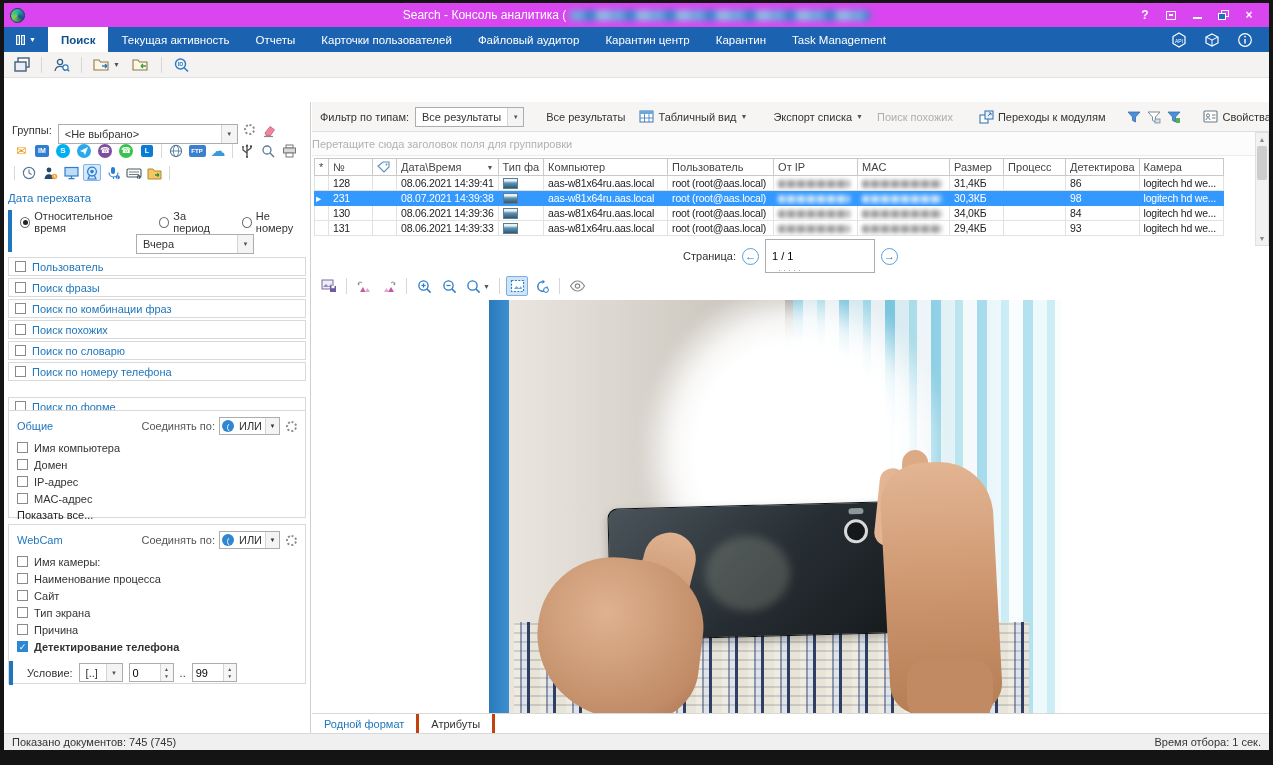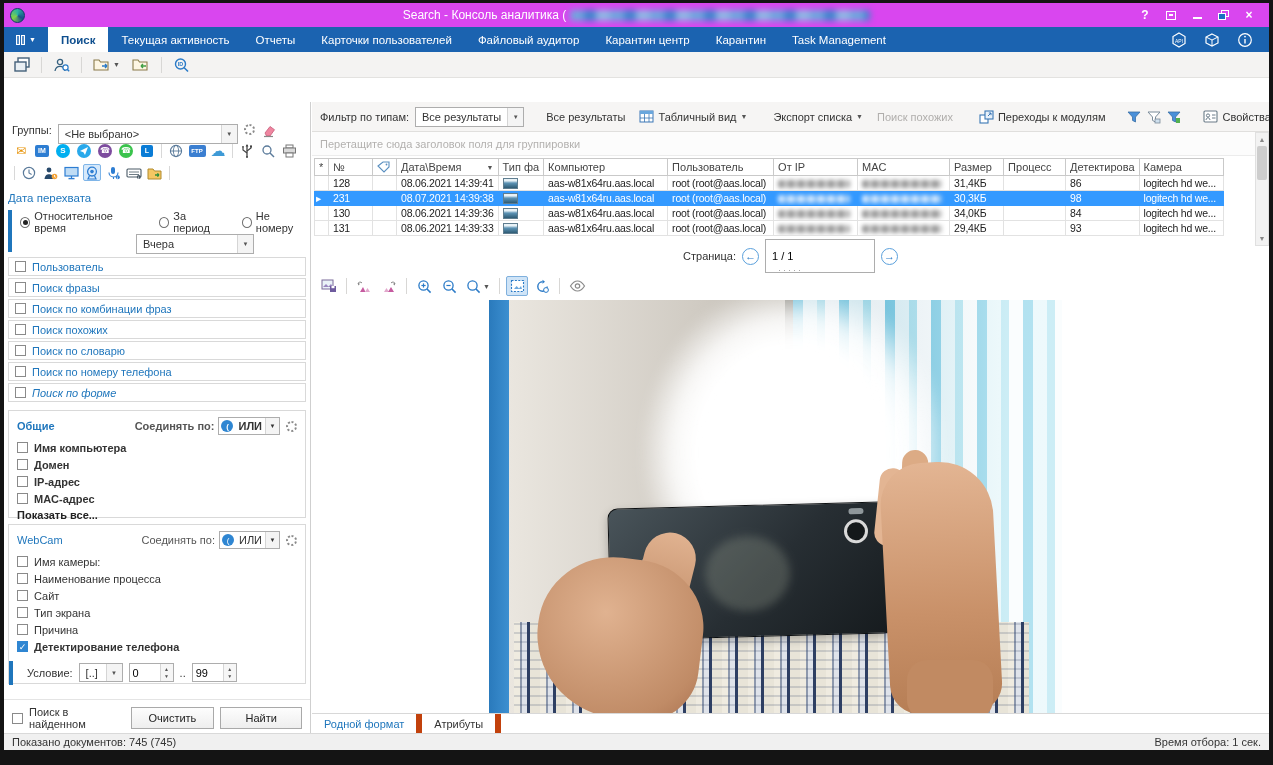--- a/index.html
+++ b/index.html
@@ -86,21 +86,21 @@
   .spin input{width:30px;border:none;font-size:11px;padding:0 3px;outline:none;}
   .spin .ud{width:13px;height:100%;border-left:1px solid #d5d5d5;display:flex;flex-direction:column;align-items:center;justify-content:center;font-size:5px;color:#555;background:#f6f6f6;line-height:1.4;}
   .sfoot{position:absolute;left:0;bottom:4px;width:100%;border-top:1px solid #e4e4e4;padding:6px 8px 0 8px;display:flex;align-items:center;gap:6px;}
   .btn{height:22px;border:1px solid #a9a9a9;background:linear-gradient(#fdfdfd,#eeeeee);display:flex;align-items:center;justify-content:center;padding:0 10px;font-size:11px;color:#222;}
 
   
   .ftoolbar{position:absolute;left:0;top:0;right:0;height:30px;background:#f6f5f4;border-bottom:1px solid #e0dfdd;display:flex;align-items:center;gap:6px;padding:0 8px;white-space:nowrap;}
   .fbtn{display:flex;align-items:center;gap:4px;color:#333;padding:2px 4px;border-radius:2px;}
   .fbtn.disabled{color:#b0aeac;}
   .icbtn{width:22px;height:20px;display:flex;align-items:center;justify-content:center;border-radius:2px;}
-  .grouphint{position:absolute;left:0;top:30px;right:14px;height:24px;background:#fcfcfc;border-bottom:1px solid #ececec;color:#b3b1af;display:flex;align-items:center;padding-left:8px;}
+  .grouphint{position:absolute;left:0;top:30px;right:14px;height:24px;background:#fcfcfc;border-bottom:1px solid #ececec;color:#b3b1af;display:flex;align-items:center;}
 
   
   .grid{position:absolute;left:2px;top:56px;border-collapse:collapse;table-layout:fixed;background:#fff;}
   .grid th{border:1px solid #c9c9c9;background:#fff;font-weight:normal;color:#444;text-align:left;padding:1px 4px;height:17px;font-size:11px;overflow:hidden;white-space:nowrap;}
   .grid td{border:1px solid #e2e2e2;padding:0 4px;height:15px;font-size:10.5px;letter-spacing:-0.2px;color:#222;overflow:hidden;white-space:nowrap;}
   .grid tr.sel td{background:#3399ff;color:#fff;border-color:#3399ff;}
   .blurcell{display:inline-block;width:72px;height:8px;border-radius:2px;background:repeating-linear-gradient(90deg,#9a9a9a 0 6px,#c9c9c9 6px 10px);filter:blur(2px);vertical-align:middle;}
   tr.sel .blurcell{background:repeating-linear-gradient(90deg,#cfe6ff 0 6px,#8cc1f5 6px 10px);}
   .sorticon{float:right;font-size:7px;color:#555;margin-top:3px;}
   .picicon{display:inline-block;width:15px;height:11px;border:1px solid #5f7d8f;background:linear-gradient(180deg,#e8f2f7 20%,#5c93b5 45%,#2e5b74);vertical-align:middle;}
@@ -138,21 +138,21 @@
   .p-reflect{position:absolute;left:95px;top:30px;width:85px;height:75px;border-radius:50%;background:rgba(160,170,150,.28);filter:blur(4px);}
   .p-handL{position:absolute;left:48px;top:258px;width:165px;height:160px;border-radius:46% 42% 34% 52%;background:radial-gradient(circle at 40% 35%,#e0b290,#c08b66 75%,#a9714f);transform:rotate(7deg);}
   .p-thumbL{position:absolute;left:150px;top:232px;width:52px;height:92px;border-radius:26px;background:linear-gradient(#e0b290,#c08b66);transform:rotate(14deg);}
   .p-fingerL{position:absolute;left:116px;top:262px;width:30px;height:60px;border-radius:15px;background:#d8a87f;transform:rotate(10deg);}
   .p-handR{position:absolute;left:396px;top:162px;width:112px;height:251px;border-radius:42px 54px 28px 30px;background:linear-gradient(180deg,#e3b593,#c99169 60%,#b67e55);transform:rotate(-3deg);}
   .p-fingerR1{position:absolute;left:388px;top:168px;width:26px;height:78px;border-radius:14px;background:#e3b593;transform:rotate(6deg);}
   .p-fingerR2{position:absolute;left:412px;top:150px;width:26px;height:92px;border-radius:14px;background:#dcab85;transform:rotate(2deg);}
   .p-wristR{position:absolute;left:418px;top:360px;width:86px;height:60px;background:#c18a62;border-radius:20px;}
 
   .viewtabs{position:absolute;left:0;top:611px;right:0;height:21px;border-top:1px solid #d8d8d8;background:#fff;display:flex;align-items:stretch;}
-  .vtab{display:flex;align-items:center;padding:0 12px;border-right:6px solid #c2410c;font-size:11px;}
+  .vtab{display:flex;align-items:center;padding:0 12px;border-right:3px solid #c2410c;font-size:11px;}
   .vtab.active{color:#1f76bc;}
 
   
   .statusbar{position:absolute;left:0;bottom:0;right:0;height:17px;background:#f0f0f0;border-top:1px solid #d9d9d9;display:flex;align-items:center;padding:0 8px;color:#333;}
   .statusbar .right{margin-left:auto;}
 
   svg{display:block;}
 </style>
 </head>
 <body>
@@ -446,26 +446,26 @@
             <span class="blue">Поиск похожих</span>
           </div>
       <div class="fbox" style="top:239px;">
             <span class="cb"></span>
             <span class="blue">Поиск по словарю</span>
           </div>
       <div class="fbox" style="top:260px;">
             <span class="cb"></span>
             <span class="blue">Поиск по номеру телефона</span>
           </div>
-      <div class="fbox" style="top:281px;font-style:italic;">
+      <div class="fbox" style="top:295px;">
             <span class="cb"></span>
             <span class="blue">Поиск по форме</span>
           </div>
 
-      <div class="panel" style="top:308px;height:108px;font-weight:bold;">
+      <div class="panel" style="top:308px;height:108px;">
         <div class="phead">
           <span class="blue">Общие</span>
           <span class="joinlab">Соединять по:</span>
           <span class="joinsel">
             <span class="oricon">(</span>
             <span style="padding:0 3px;">ИЛИ</span>
             <span class="sb" style="width:14px;height:16px;display:flex;align-items:center;justify-content:center;font-size:6px;border-left:1px solid #d5d5d5;background:#f4f4f4;">▼</span>
           </span>
           <span class="gear" style="margin-left:6px;"></span>
         </div>
@@ -541,26 +541,20 @@
           <span class="spin">
             <input value="99" style="">
             <span class="ud">
                   <span>▲</span>
                   <span>▼</span>
                 </span>
           </span>
         </div>
       </div>
 
-      <div class="sfoot">
-        <span class="cb"></span>
-        <span>Поиск в найденном</span>
-        <span class="btn" style="margin-left:auto;width:86px;">Очистить</span>
-        <span class="btn" style="width:84px;">Найти</span>
-      </div>
     </div>
 
     <div class="main">
 
       <div class="ftoolbar">
         <span>Фильтр по типам:</span>
         <span class="select" style="width:118px;height:20px;">
           <span class="val">Все результаты</span>
           <span class="sb">▼</span>
         </span>

